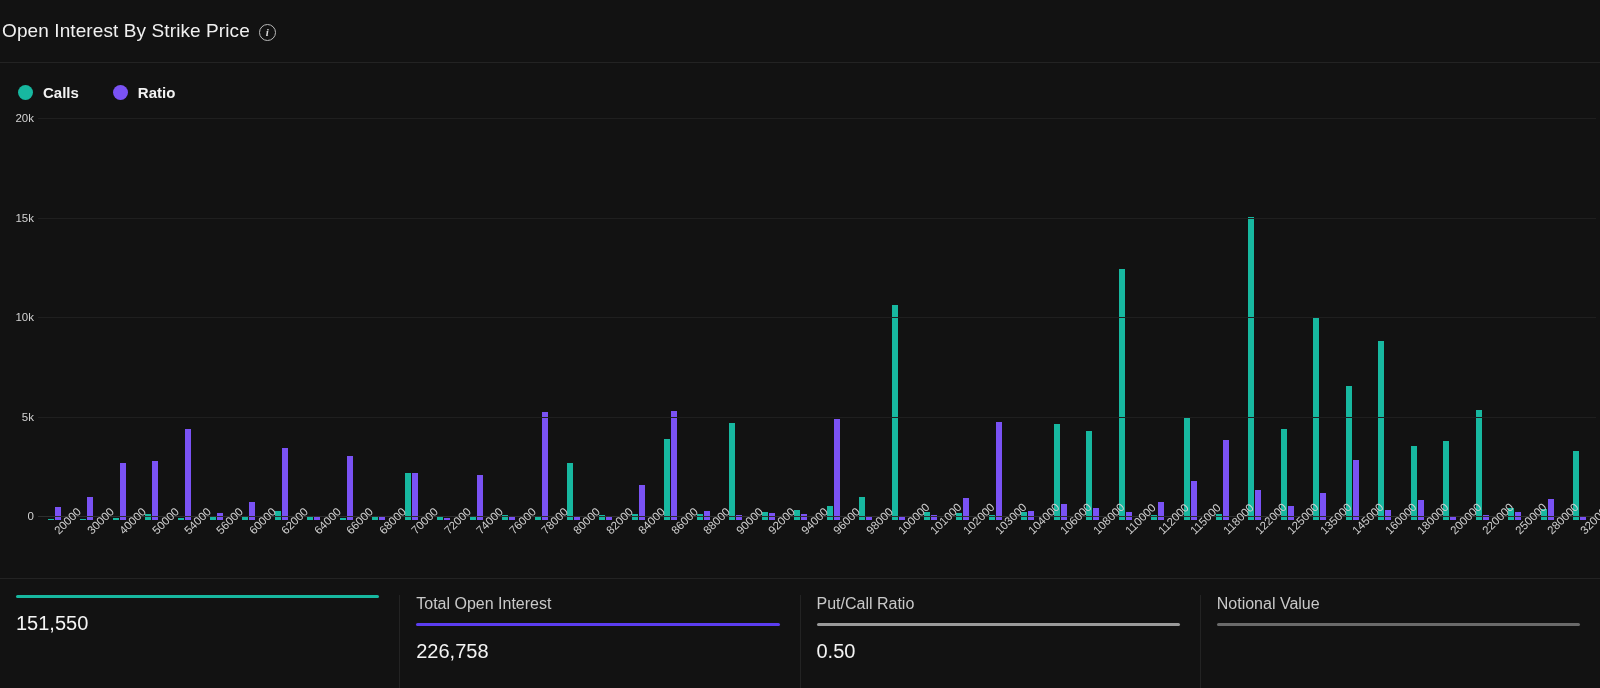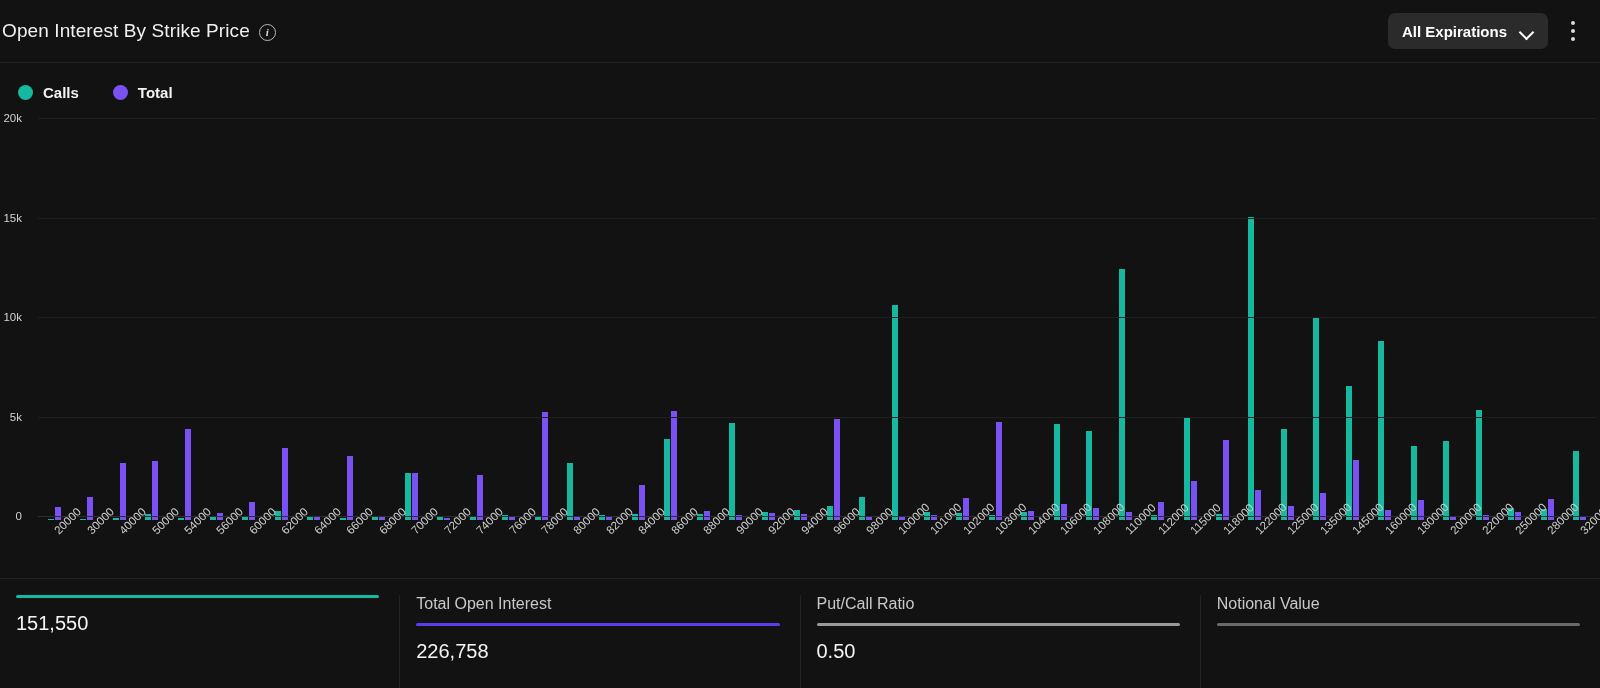--- a/index.html
+++ b/index.html
@@ -52,21 +52,21 @@
     position: absolute; left: 18px; top: 84px;
     display: flex; align-items: center; gap: 34px;
   }
   .legend-item { display: flex; align-items: center; gap: 10px; cursor: pointer; }
   .legend-dot { width: 15px; height: 15px; border-radius: 50%; display: block; }
   .legend-label { font-size: 15px; font-weight: 700; color: #f2f2f2; }
 
   
   .chart-wrap { position: absolute; left: 0; top: 118px; width: 1600px; height: 410px; }
   .y-axis { position: absolute; left: 0; top: 0; width: 38px; height: 402px; }
-  .y-tick { position: absolute; right: 16px; font-size: 11.5px; color: #d2d2d2;
+  .y-tick { position: absolute; right: 4px; font-size: 11.5px; color: #d2d2d2;
             transform: translateY(-50%); white-space: nowrap; }
   .plot {
     position: absolute; left: 38px; top: 0; right: 4px; height: 402px;
   }
   .gridline { position: absolute; left: 0; right: 0; height: 1px; background: #1f1f1f; }
   .gridline.base { background: #2e2e2e; }
   .bars {
     position: absolute; left: 0; right: 0; bottom: 0; height: 398px;
     display: flex; align-items: flex-end;
   }
@@ -103,41 +103,30 @@
 </head>
 <body>
 
 <div class="app">
 
   <div class="header">
     <div class="header-left">
       <span class="page-title">Open Interest By Strike Price</span>
       <span class="info-icon">i</span>
     </div>
-    <div class="header-right">
-      <div class="expiration-select">
-        <span>All Expirations</span>
-        <span class="chev"></span>
-      </div>
-      <div class="kebab">
-        <i></i>
-        <i></i>
-        <i></i>
-      </div>
-    </div>
   </div>
 
   <div class="legend">
     <div class="legend-item">
       <span class="legend-dot" style="background: rgb(23, 184, 160);"></span>
       <span class="legend-label">Calls</span>
     </div>
     <div class="legend-item">
       <span class="legend-dot" style="background: rgb(122, 82, 244);"></span>
-      <span class="legend-label">Total</span>
+      <span class="legend-label">Ratio</span>
     </div>
   </div>
 
   <div class="chart-wrap">
     <div class="y-axis">
         <div class="y-tick" style="top: 398px;">0</div>
         <div class="y-tick" style="top: 298.5px;">5k</div>
         <div class="y-tick" style="top: 199px;">10k</div>
         <div class="y-tick" style="top: 99.5px;">15k</div>
         <div class="y-tick" style="top: 0px;">20k</div>

